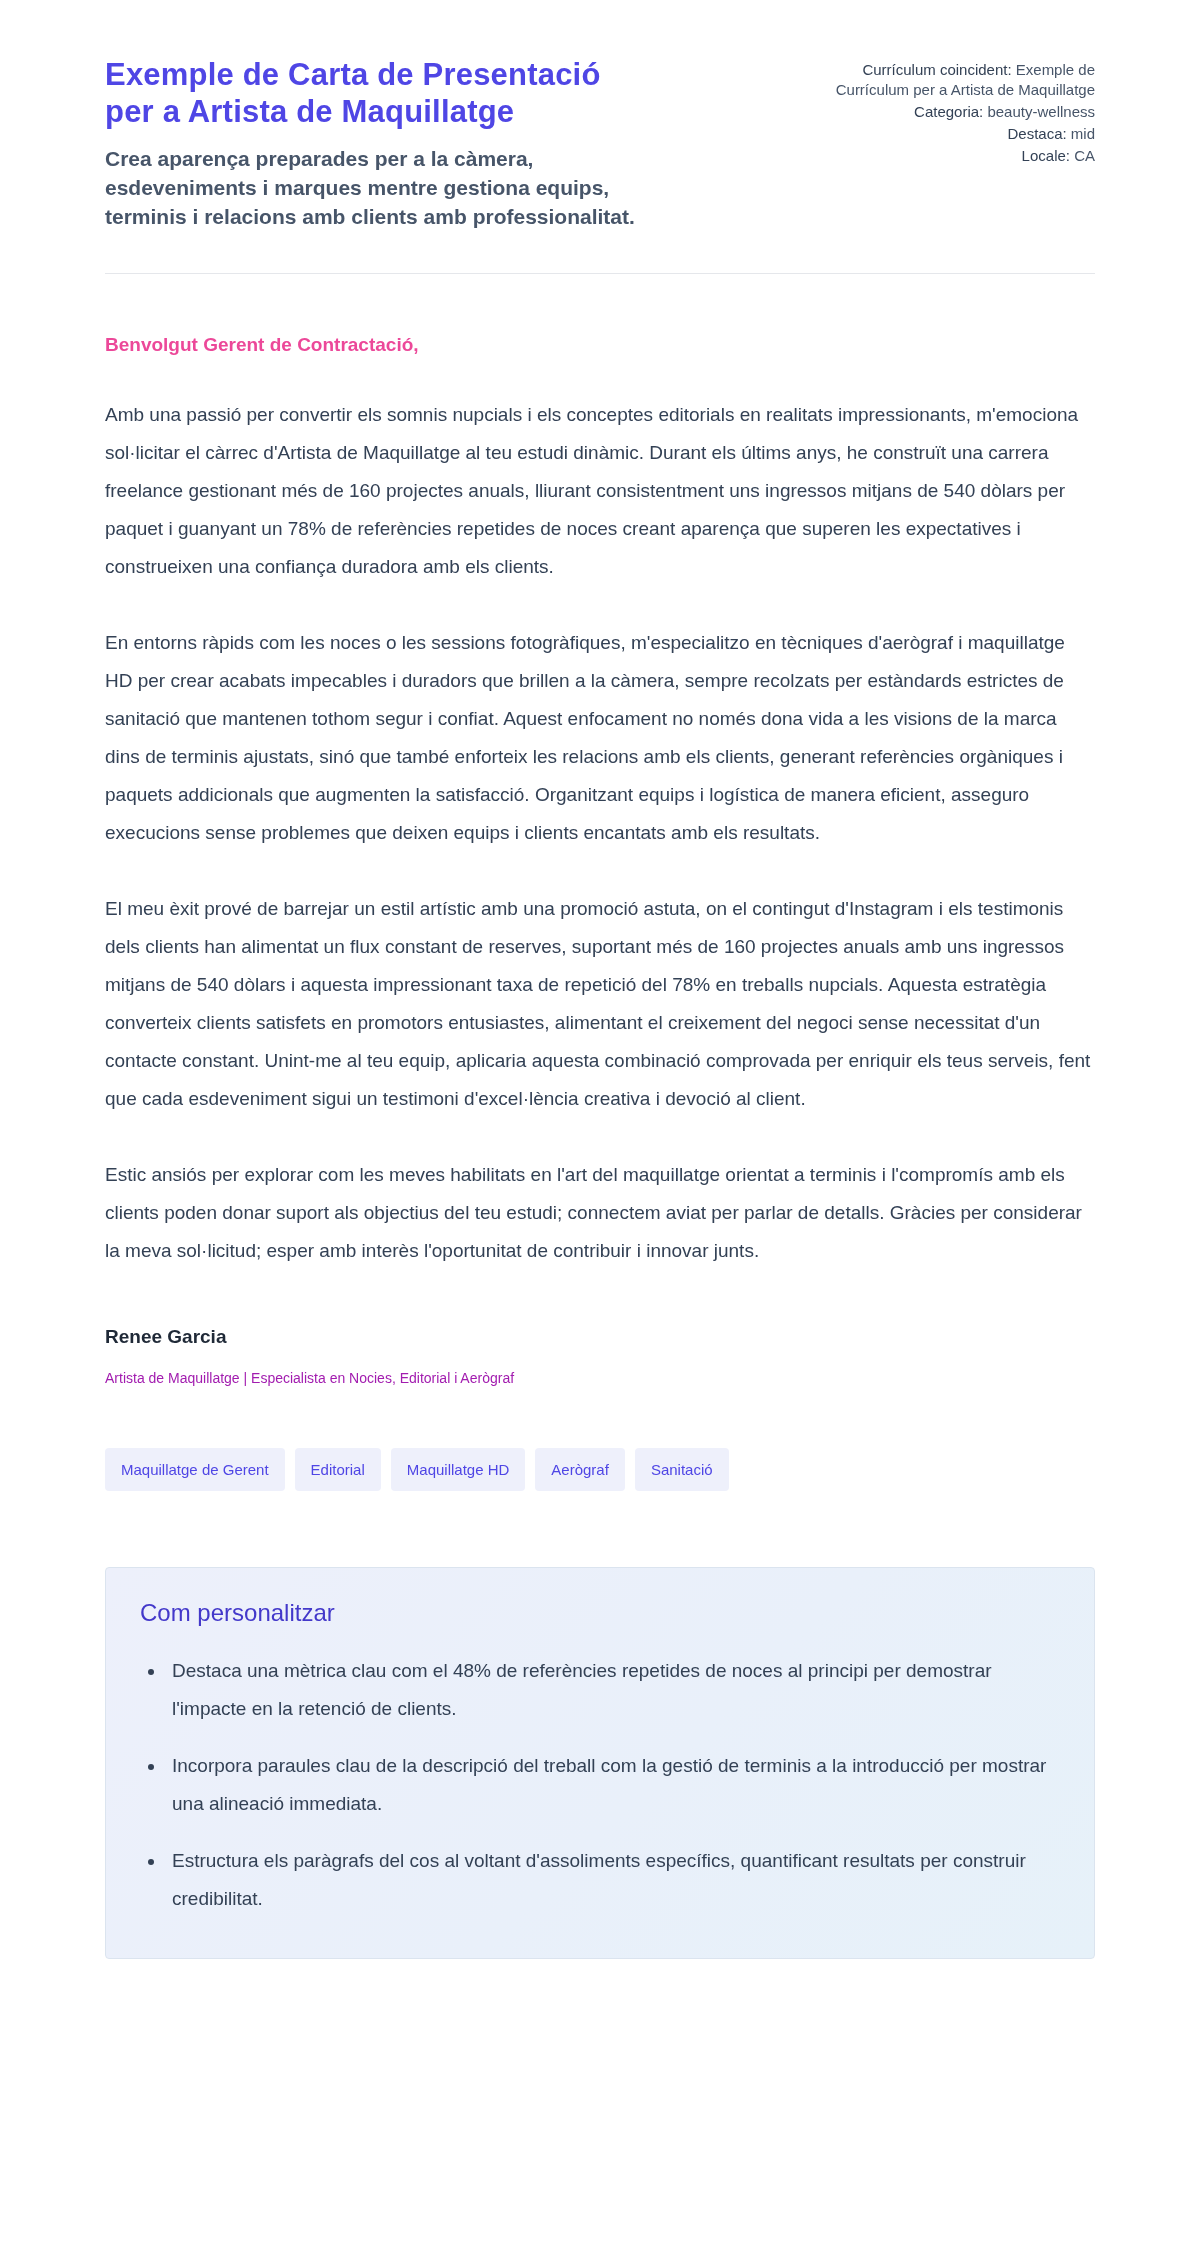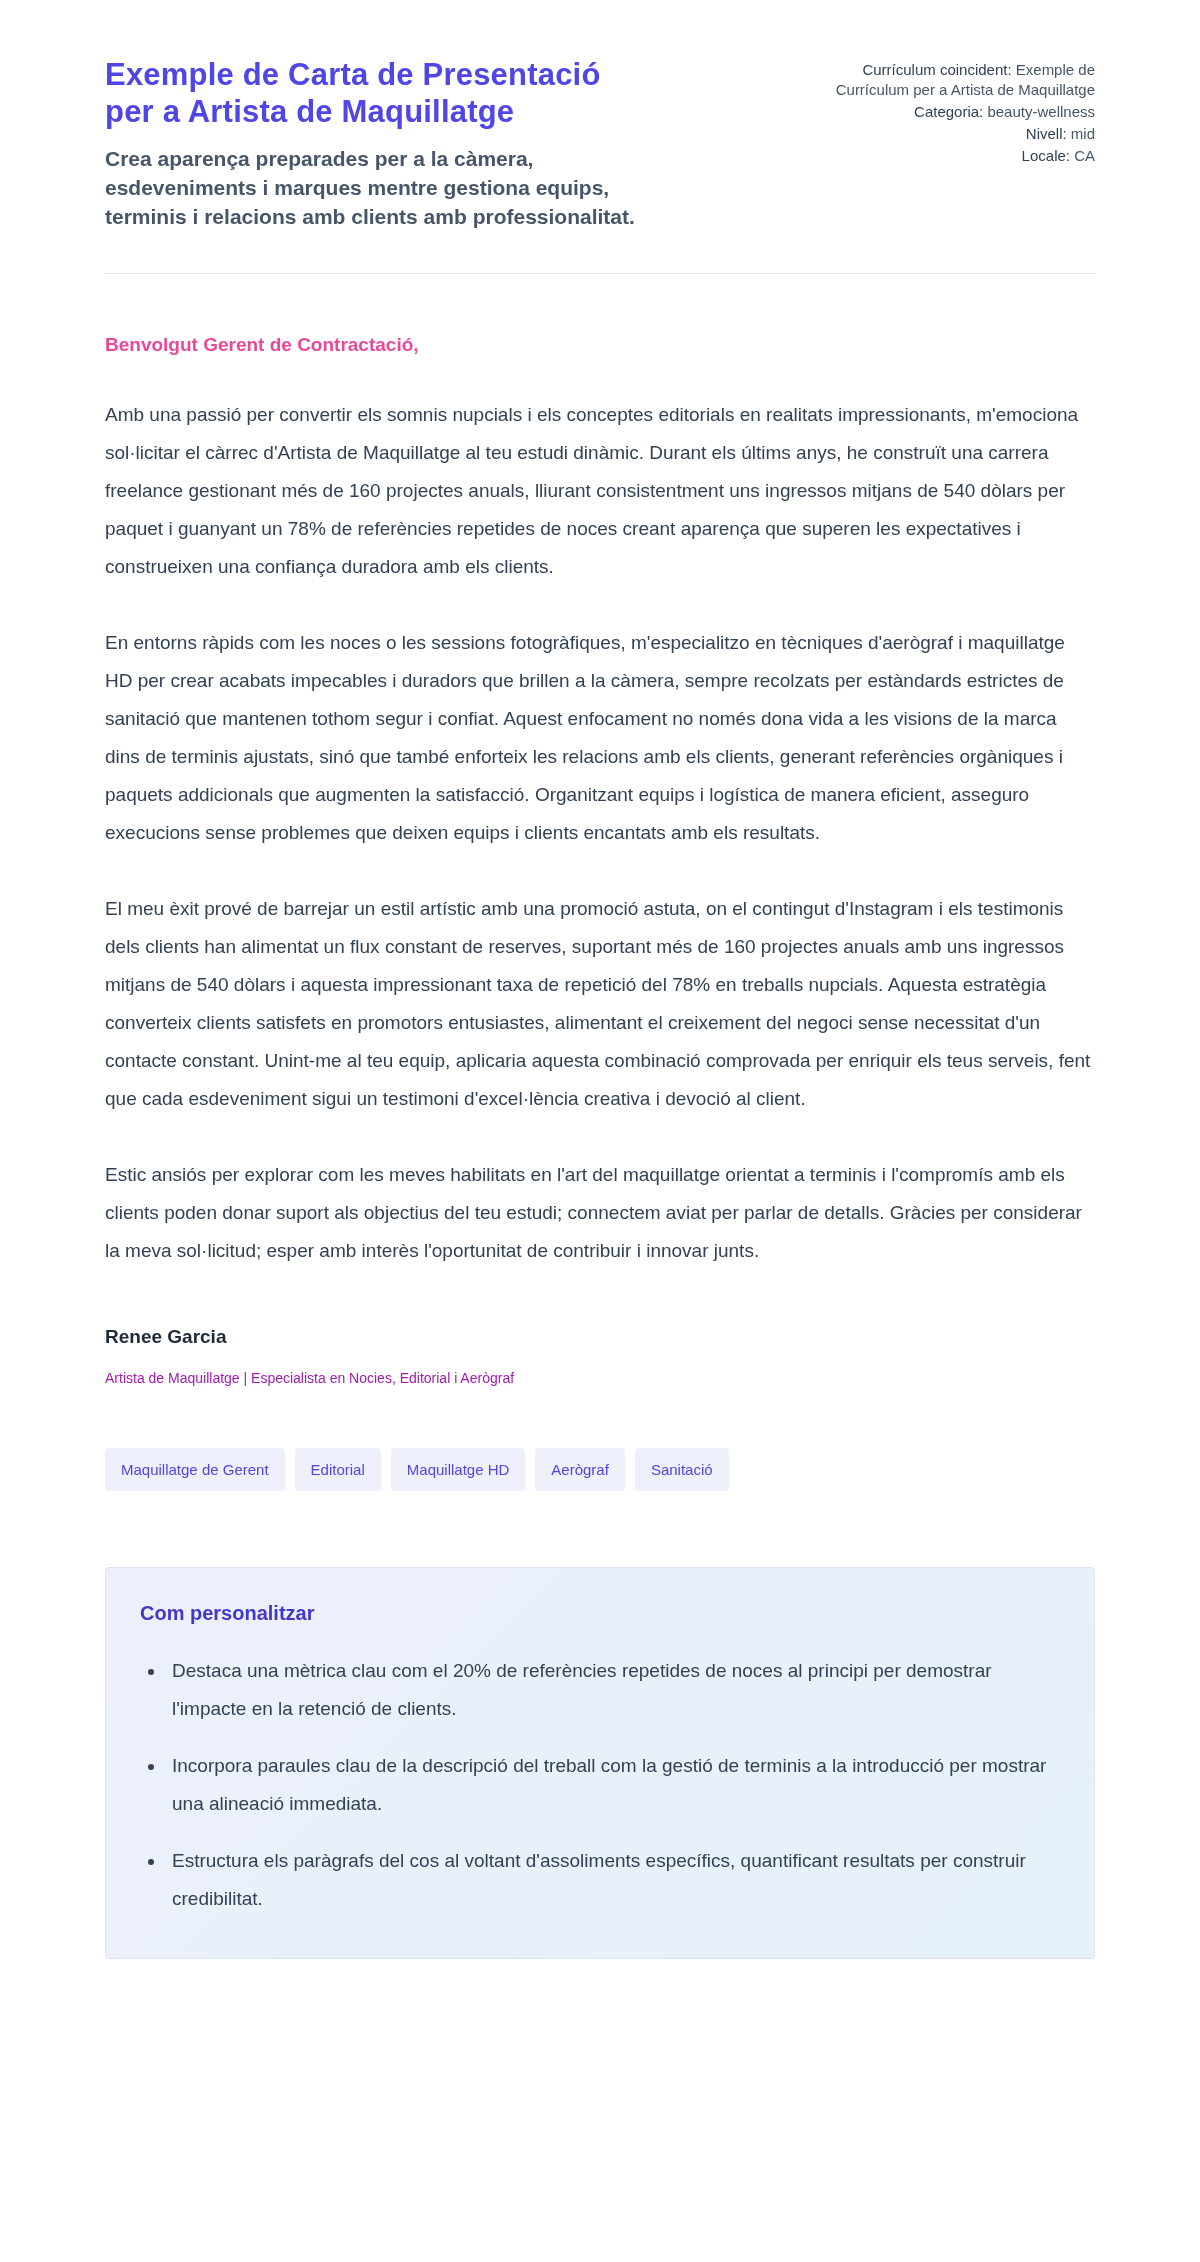--- a/index.html
+++ b/index.html
@@ -96,22 +96,22 @@
   
   .tips-box {
     margin-top: 76px;
     background: linear-gradient(135deg, #edf0fb 0%, #e9f0fa 55%, #e6f1f9 100%);
     border: 1px solid #dbe4ef;
     border-radius: 4px;
     padding: 32px 34px 40px 34px;
   }
   .tips-title {
     color: #4338ca;
-    font-size: 20px;
-    font-weight: bold;
+    font-size: 24px;
+    font-weight: normal;
     line-height: 26px;
   }
   .tips-list {
     margin-top: 26px;
     padding-left: 26px;
     list-style: disc;
   }
   .tips-list li {
     font-size: 19px;
     line-height: 38px;
@@ -134,21 +134,21 @@
     <div class="header-meta">
       <div class="meta-row">
         <strong>Currículum coincident:</strong>
         <span>Exemple de Currículum per a Artista de Maquillatge</span>
       </div>
       <div class="meta-row">
         <strong>Categoria:</strong>
         <span>beauty-wellness</span>
       </div>
       <div class="meta-row">
-        <strong>Nivell:</strong>
+        <strong>Destaca:</strong>
         <span>mid</span>
       </div>
       <div class="meta-row">
         <strong>Locale:</strong>
         <span>CA</span>
       </div>
     </div>
   </div>
 
   <hr class="divider">
@@ -167,19 +167,19 @@
     <span class="tag">Maquillatge de Gerent</span>
     <span class="tag">Editorial</span>
     <span class="tag">Maquillatge HD</span>
     <span class="tag">Aerògraf</span>
     <span class="tag">Sanitació</span>
   </div>
 
   <div class="tips-box">
     <div class="tips-title">Com personalitzar</div>
     <ul class="tips-list">
-      <li>Destaca una mètrica clau com el 20% de referències repetides de noces al principi per demostrar l'impacte en la retenció de clients.</li>
+      <li>Destaca una mètrica clau com el 48% de referències repetides de noces al principi per demostrar l'impacte en la retenció de clients.</li>
       <li>Incorpora paraules clau de la descripció del treball com la gestió de terminis a la introducció per mostrar una alineació immediata.</li>
       <li>Estructura els paràgrafs del cos al voltant d'assoliments específics, quantificant resultats per construir credibilitat.</li>
     </ul>
   </div>
 
 </div>
 
 </body></html>

